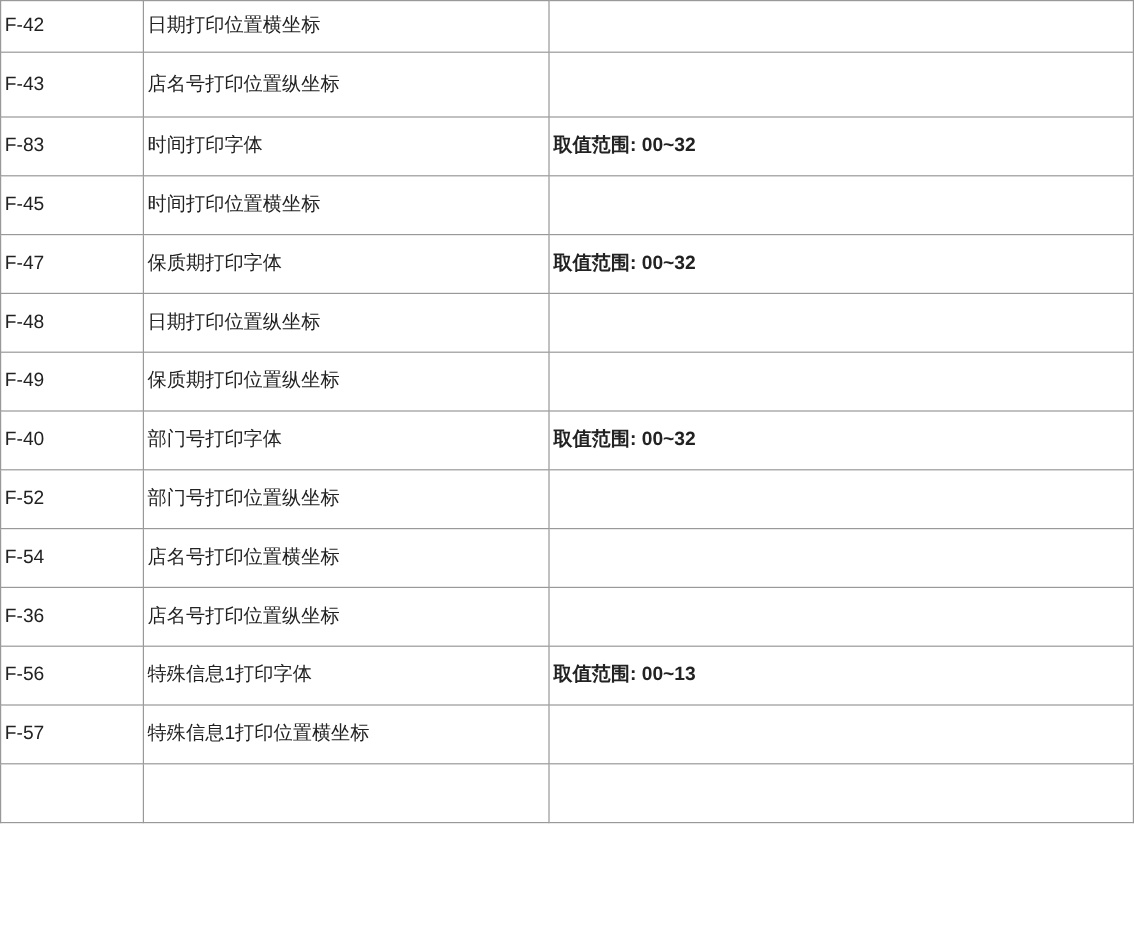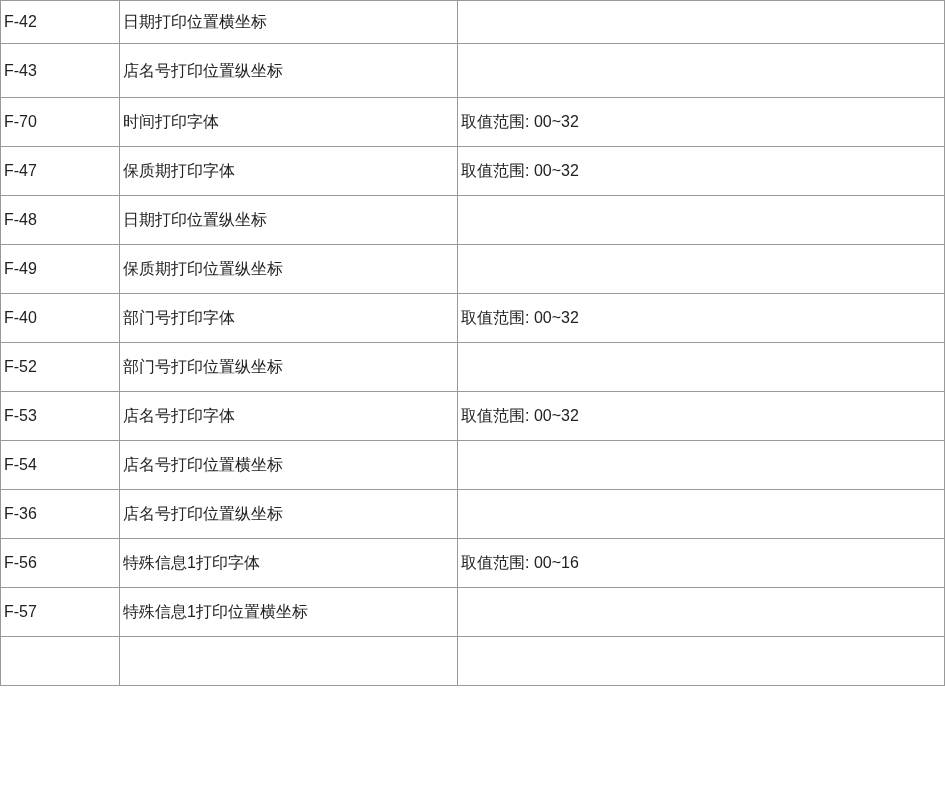--- a/index.html
+++ b/index.html
@@ -31,21 +31,21 @@
     color: var(--text-color);
     vertical-align: middle;
     white-space: nowrap;
     overflow: hidden;
   }
   .param-table tbody tr { height: 49px; }
   .param-table tbody tr:nth-child(1) { height: 43px; }
   .param-table tbody tr:nth-child(2) { height: 54px; }
   .col-code  { width: 119px; }
   .col-desc  { width: 338px; }
-  .col-range { width: 487px; }
+  .col-range { width: 487px; font-weight: bold; }
 </style>
 </head>
 <body>
 
 <table class="param-table">
   <colgroup>
     <col class="col-code">
     <col class="col-desc">
     <col class="col-range">
   </colgroup>
@@ -54,23 +54,28 @@
     <td class="col-code">F-42</td>
     <td class="col-desc">日期打印位置横坐标</td>
     <td class="col-range"></td>
   </tr>
       <tr>
     <td class="col-code">F-43</td>
     <td class="col-desc">店名号打印位置纵坐标</td>
     <td class="col-range"></td>
   </tr>
       <tr>
-    <td class="col-code">F-70</td>
+    <td class="col-code">F-83</td>
     <td class="col-desc">时间打印字体</td>
     <td class="col-range">取值范围: 00~32</td>
+  </tr>
+      <tr>
+    <td class="col-code">F-45</td>
+    <td class="col-desc">时间打印位置横坐标</td>
+    <td class="col-range"></td>
   </tr>
       <tr>
     <td class="col-code">F-47</td>
     <td class="col-desc">保质期打印字体</td>
     <td class="col-range">取值范围: 00~32</td>
   </tr>
       <tr>
     <td class="col-code">F-48</td>
     <td class="col-desc">日期打印位置纵坐标</td>
     <td class="col-range"></td>
@@ -84,38 +89,33 @@
     <td class="col-code">F-40</td>
     <td class="col-desc">部门号打印字体</td>
     <td class="col-range">取值范围: 00~32</td>
   </tr>
       <tr>
     <td class="col-code">F-52</td>
     <td class="col-desc">部门号打印位置纵坐标</td>
     <td class="col-range"></td>
   </tr>
       <tr>
-    <td class="col-code">F-53</td>
-    <td class="col-desc">店名号打印字体</td>
-    <td class="col-range">取值范围: 00~32</td>
-  </tr>
-      <tr>
     <td class="col-code">F-54</td>
     <td class="col-desc">店名号打印位置横坐标</td>
     <td class="col-range"></td>
   </tr>
       <tr>
     <td class="col-code">F-36</td>
     <td class="col-desc">店名号打印位置纵坐标</td>
     <td class="col-range"></td>
   </tr>
       <tr>
     <td class="col-code">F-56</td>
     <td class="col-desc">特殊信息1打印字体</td>
-    <td class="col-range">取值范围: 00~16</td>
+    <td class="col-range">取值范围: 00~13</td>
   </tr>
       <tr>
     <td class="col-code">F-57</td>
     <td class="col-desc">特殊信息1打印位置横坐标</td>
     <td class="col-range"></td>
   </tr>
       <tr>
     <td class="col-code"></td>
     <td class="col-desc"></td>
     <td class="col-range"></td>

